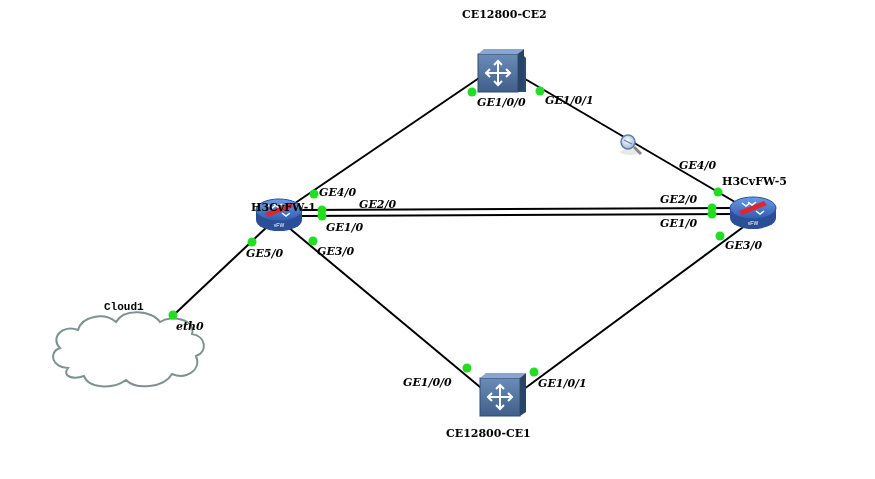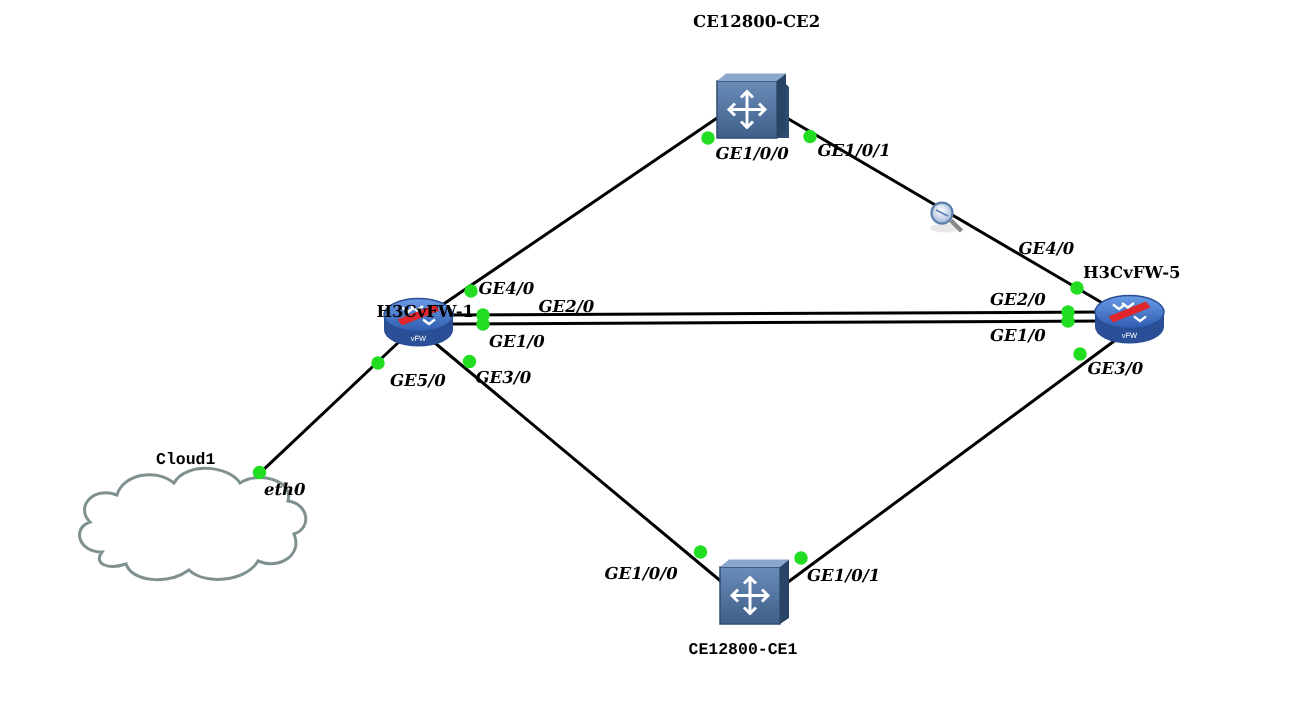--- a/index.html
+++ b/index.html
@@ -126,31 +126,31 @@
     <circle cx="252" cy="242" r="4.5" fill="#22dd22"></circle>
     <circle cx="313" cy="241" r="4.5" fill="#22dd22"></circle>
     <circle cx="720" cy="236" r="4.5" fill="#22dd22"></circle>
     <circle cx="467" cy="368" r="4.5" fill="#22dd22"></circle>
     <circle cx="534" cy="372" r="4.5" fill="#22dd22"></circle>
     <circle cx="173" cy="315" r="4.5" fill="#22dd22"></circle>
   </g>
 </svg>
 
 <div class="lbl dev-name" style="left:462px;top:9px;">CE12800-CE2</div>
-<div class="lbl dev-name" style="left:459px;top:428px;font-family:Liberation Mono, monospace;">CE12800-CE1</div>
+<div class="lbl dev-name" style="left:446px;top:428px;">CE12800-CE1</div>
 <div class="lbl dev-name" style="left:251px;top:179px;margin-top:23px;">H3CvFW-1</div>
 <div class="lbl dev-name" style="left:722px;top:176px;">H3CvFW-5</div>
 <div class="lbl dev-name" style="left:104px;top:301px;font-family:Liberation Mono, monospace;">Cloud1</div>
 
 <div class="lbl port" style="left:477px;top:97px;">GE1/0/0</div>
 <div class="lbl port" style="left:545px;top:95px;">GE1/0/1</div>
 <div class="lbl port" style="left:679px;top:160px;">GE4/0</div>
 <div class="lbl port" style="left:319px;top:187px;">GE4/0</div>
 <div class="lbl port" style="left:359px;top:199px;">GE2/0</div>
 <div class="lbl port" style="left:326px;top:222px;">GE1/0</div>
 <div class="lbl port" style="left:660px;top:194px;">GE2/0</div>
 <div class="lbl port" style="left:660px;top:218px;">GE1/0</div>
-<div class="lbl port" style="left:260px;top:248px;">GE5/0</div>
+<div class="lbl port" style="left:246px;top:248px;">GE5/0</div>
 <div class="lbl port" style="left:317px;top:246px;">GE3/0</div>
 <div class="lbl port" style="left:725px;top:240px;">GE3/0</div>
 <div class="lbl port" style="left:403px;top:377px;">GE1/0/0</div>
 <div class="lbl port" style="left:538px;top:378px;">GE1/0/1</div>
 <div class="lbl port" style="left:176px;top:321px;">eth0</div>
 
 </body></html>

